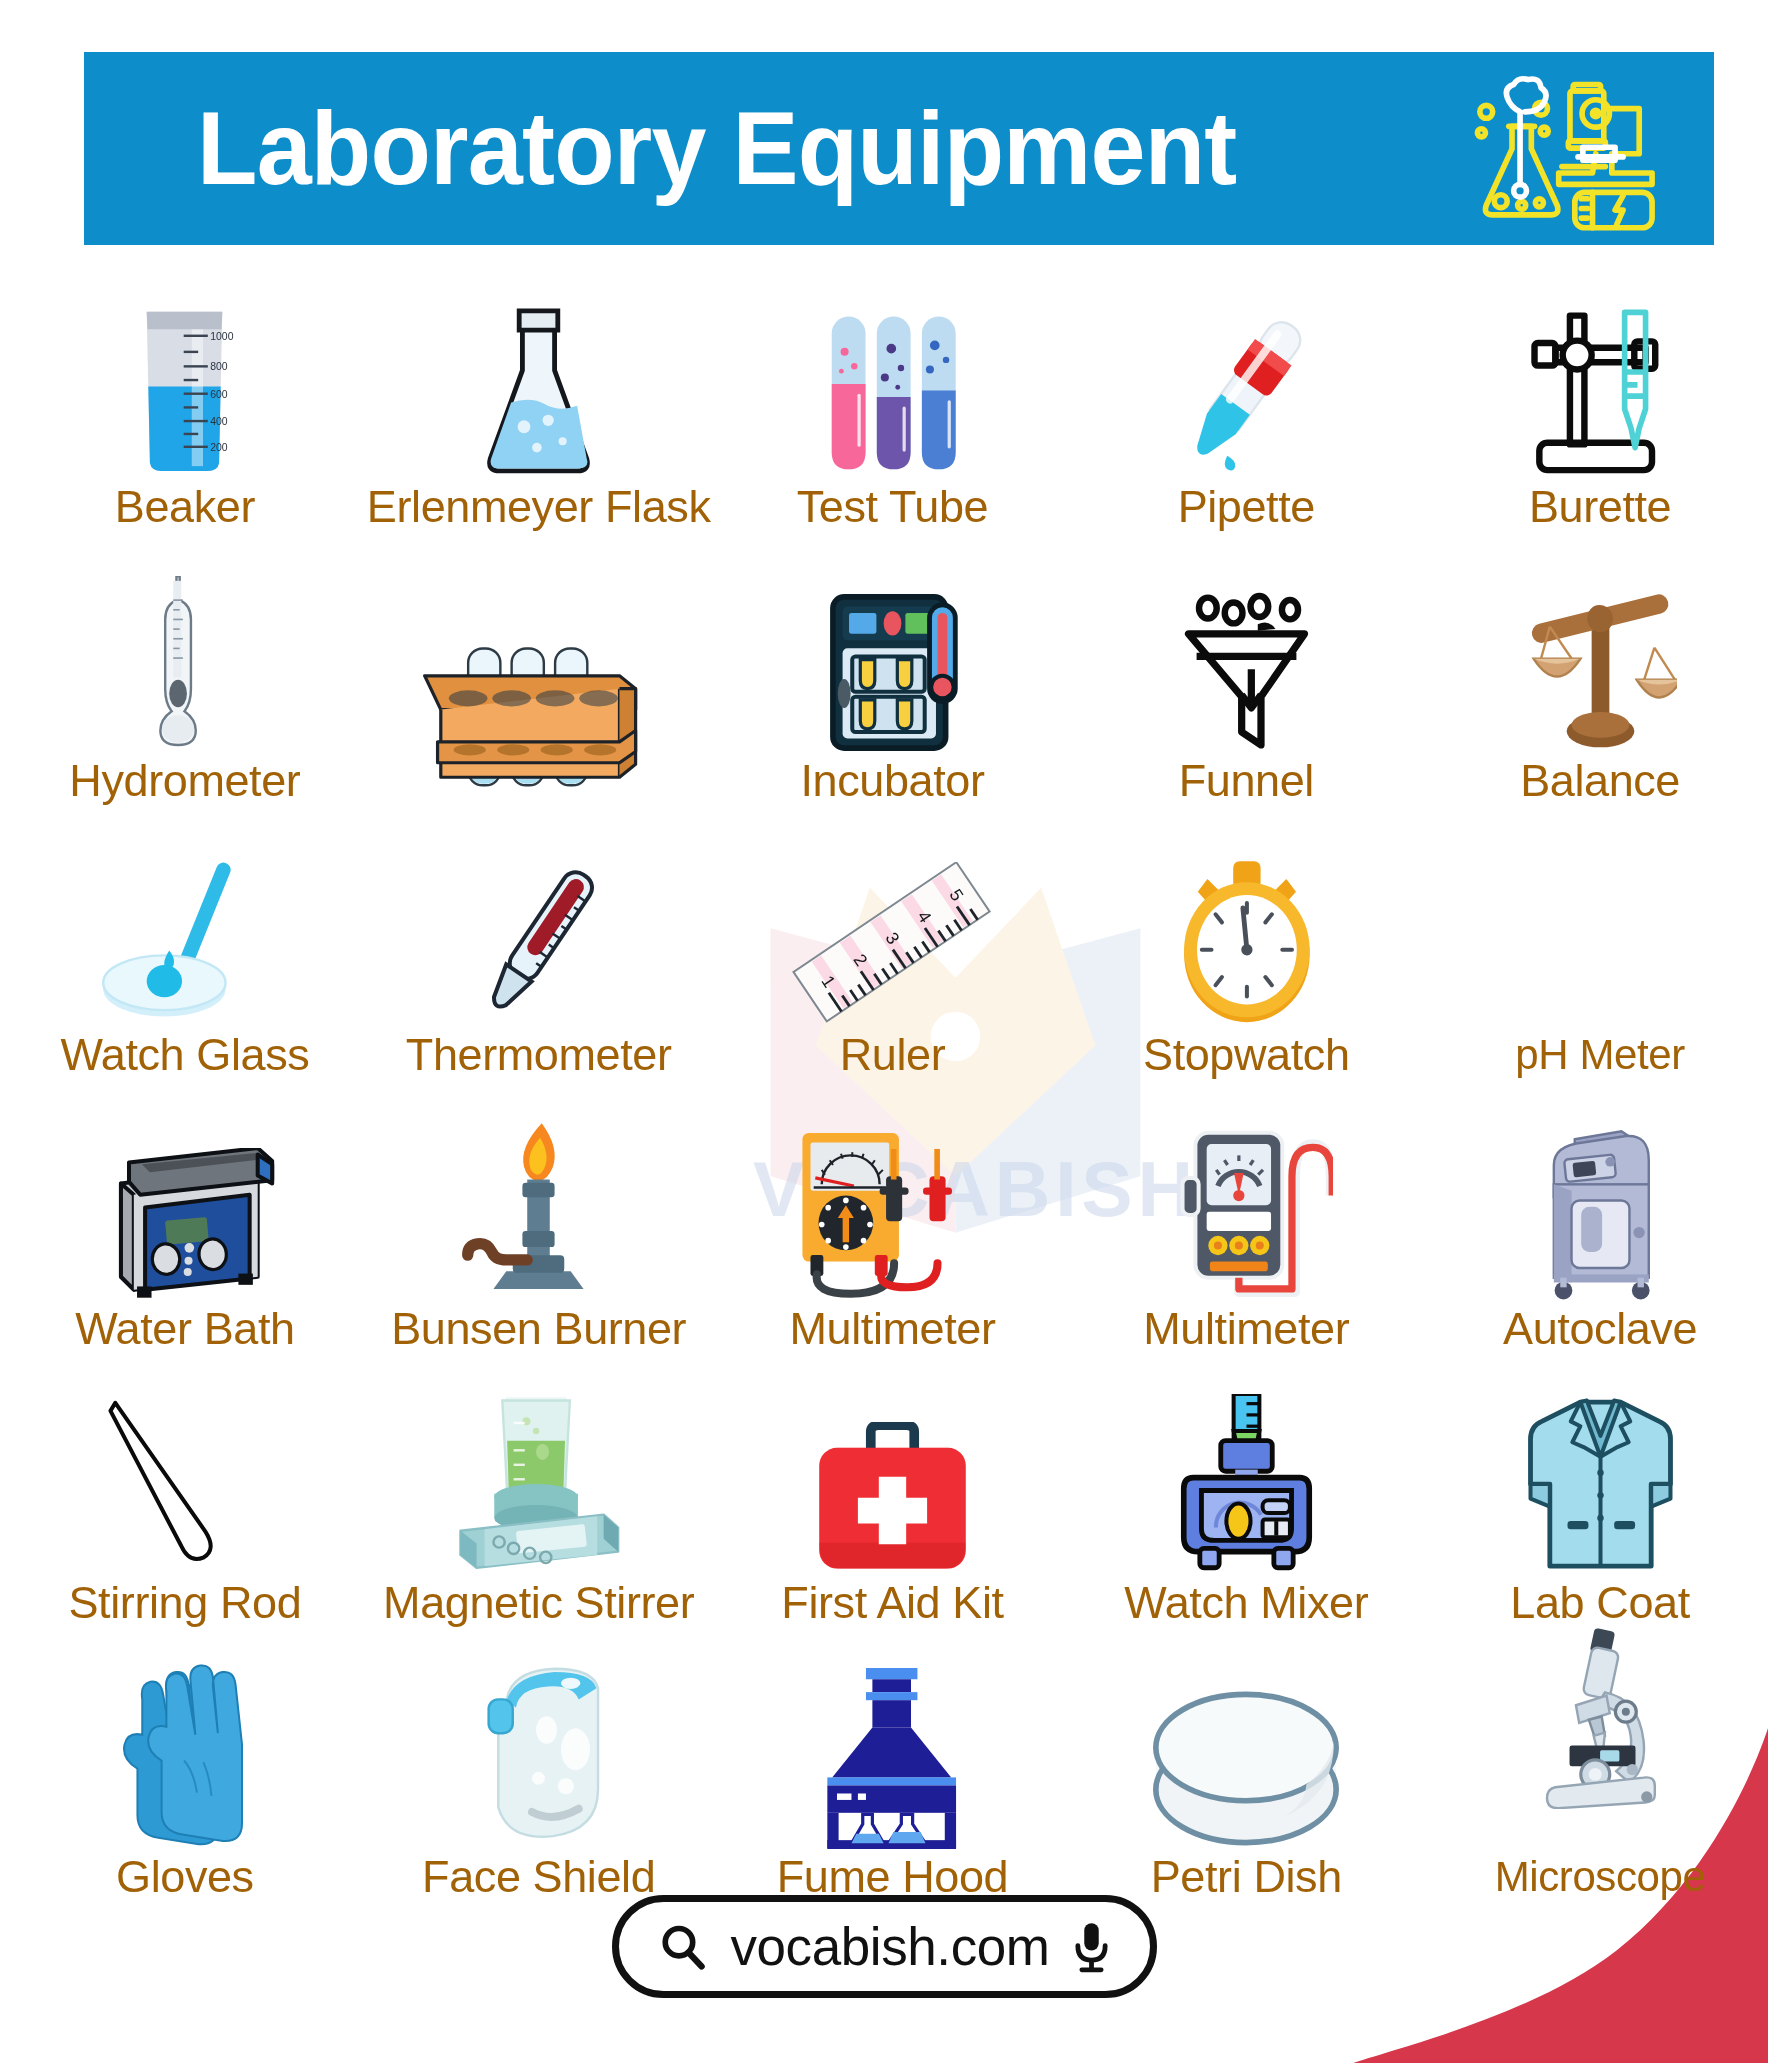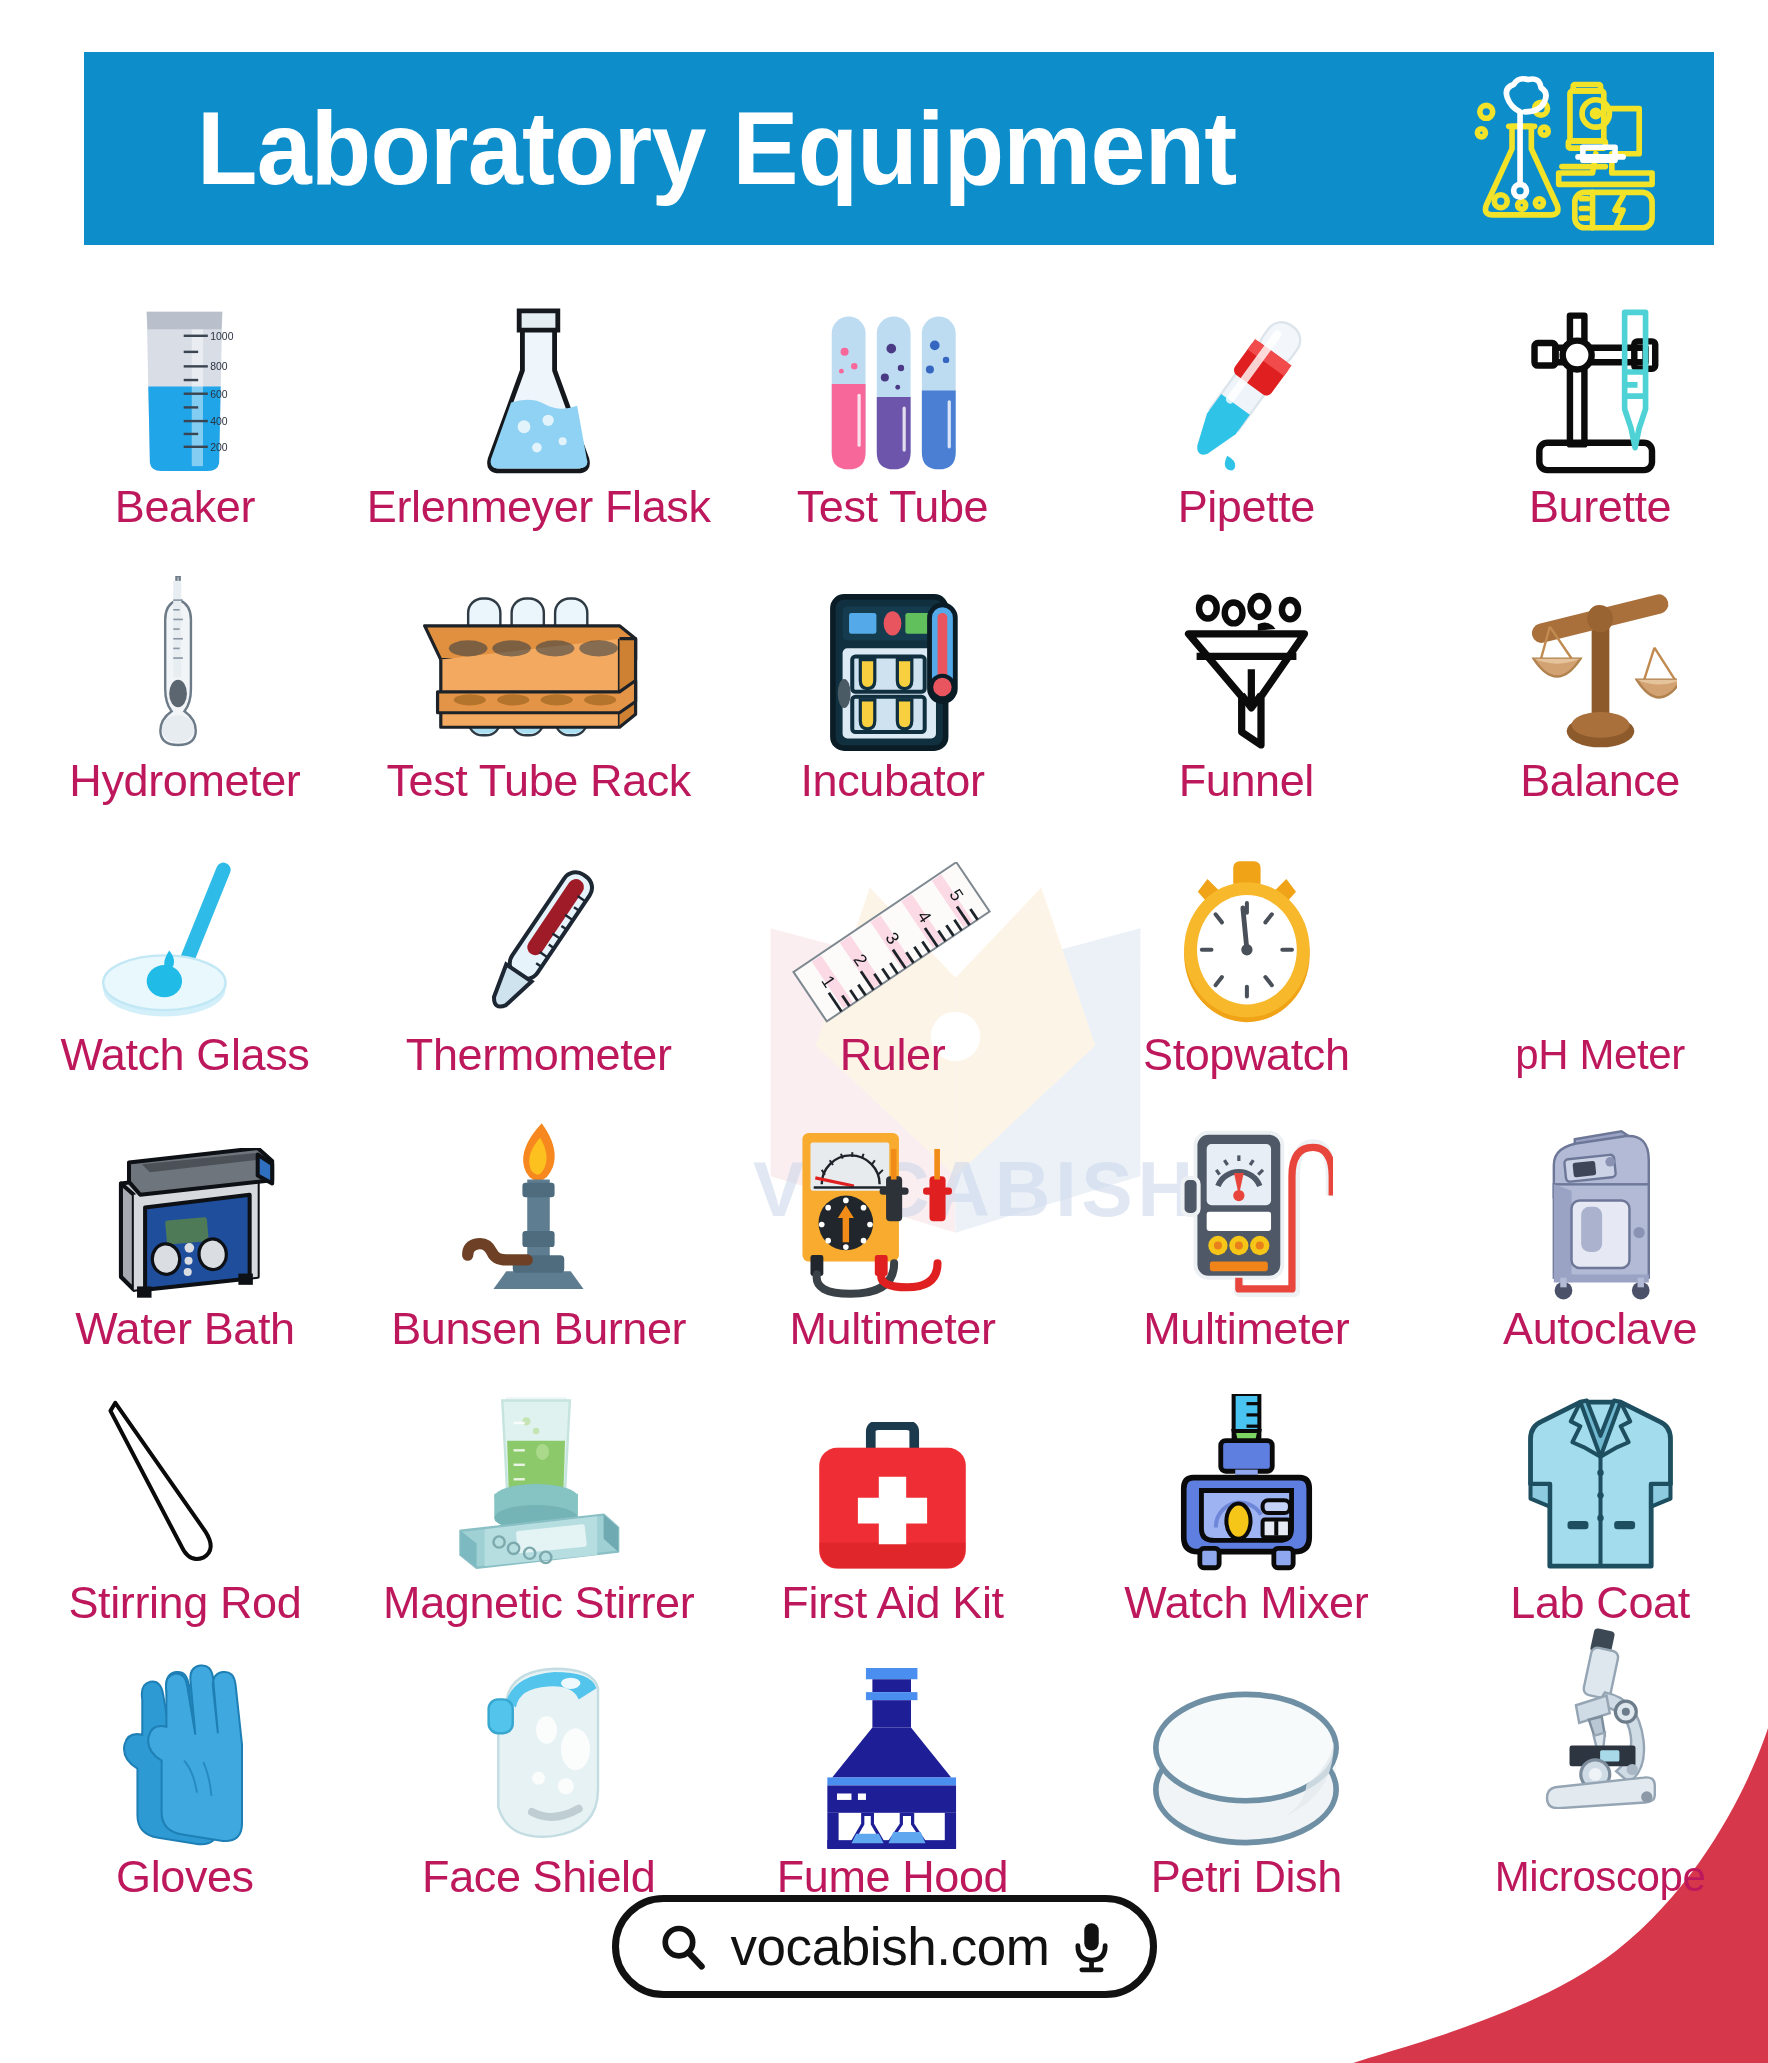--- a/index.html
+++ b/index.html
@@ -46,21 +46,21 @@
     align-items:center;justify-content:flex-end;
     height:274px;
   }
   .cell .art{
     height:185px;width:100%;
     display:flex;align-items:flex-end;justify-content:center;
     margin-bottom:3.2px;
   }
   .cell .art svg{display:block;}
   .cell .lbl{
-    font-size:45px;line-height:50px;color:#be185d;white-space:nowrap;
+    font-size:45px;line-height:50px;color:#a16207;white-space:nowrap;
     font-weight:400;letter-spacing:-0.4px;
   }
   .cell.tight .lbl{font-size:42px;margin-top:40px;}
   
   #footer{
     position:absolute;left:0;bottom:66px;width:1769px;
     display:flex;justify-content:center;z-index:3;
   }
   #search-pill{
     display:flex;align-items:center;gap:22px;
@@ -289,21 +289,20 @@
             <ellipse cx="224" cy="70" rx="24" ry="10"></ellipse>
         </g>
         <g fill="#b5742c">
           <ellipse cx="64" cy="134" rx="20" ry="7"></ellipse>
             <ellipse cx="118" cy="134" rx="20" ry="7"></ellipse>
           <ellipse cx="172" cy="134" rx="20" ry="7"></ellipse>
             <ellipse cx="226" cy="134" rx="20" ry="7"></ellipse>
         </g>
       </svg>
     </div>
-    <div class="lbl">Test Tube Rack</div>
   </div>
 
   <div class="cell">
     <div class="art">
       <svg width="145" height="161" viewBox="0 0 180 200">
         <rect x="16" y="6" width="140" height="188" rx="14" fill="#10303f" stroke="#0a1d26" stroke-width="7"></rect>
         <rect x="28" y="18" width="116" height="42" rx="6" fill="#153c4e"></rect>
         <rect x="36" y="26" width="34" height="26" rx="3" fill="#54a9e8"></rect>
         <ellipse cx="90" cy="39" rx="11" ry="15" fill="#e8555f"></ellipse>
         <rect x="106" y="26" width="32" height="26" rx="3" fill="#62c05c"></rect>

